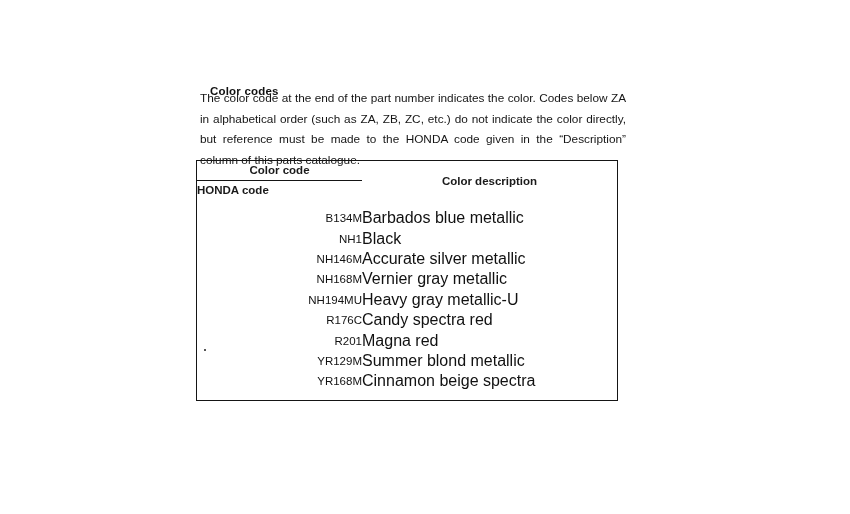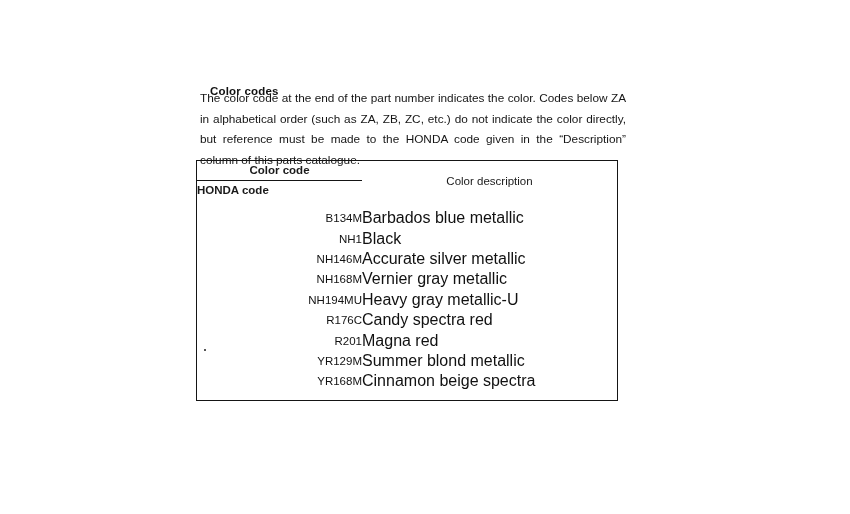--- a/index.html
+++ b/index.html
@@ -76,21 +76,21 @@
   }
   .hdr-left .cell2 {
     height: 19px;
     line-height: 19px;
     font-size: 11.5px;
     font-weight: bold;
   }
   .hdr-right {
     text-align: center;
     font-size: 11.5px;
-    font-weight: normal;
+    font-weight: bold;
     vertical-align: middle;
     height: 39px;
   }
   .hdr-sep td {
     border-bottom: 1.3px solid #151515;
     height: 0;
     padding: 0;
   }
   .row-code {
     width: 165px;

